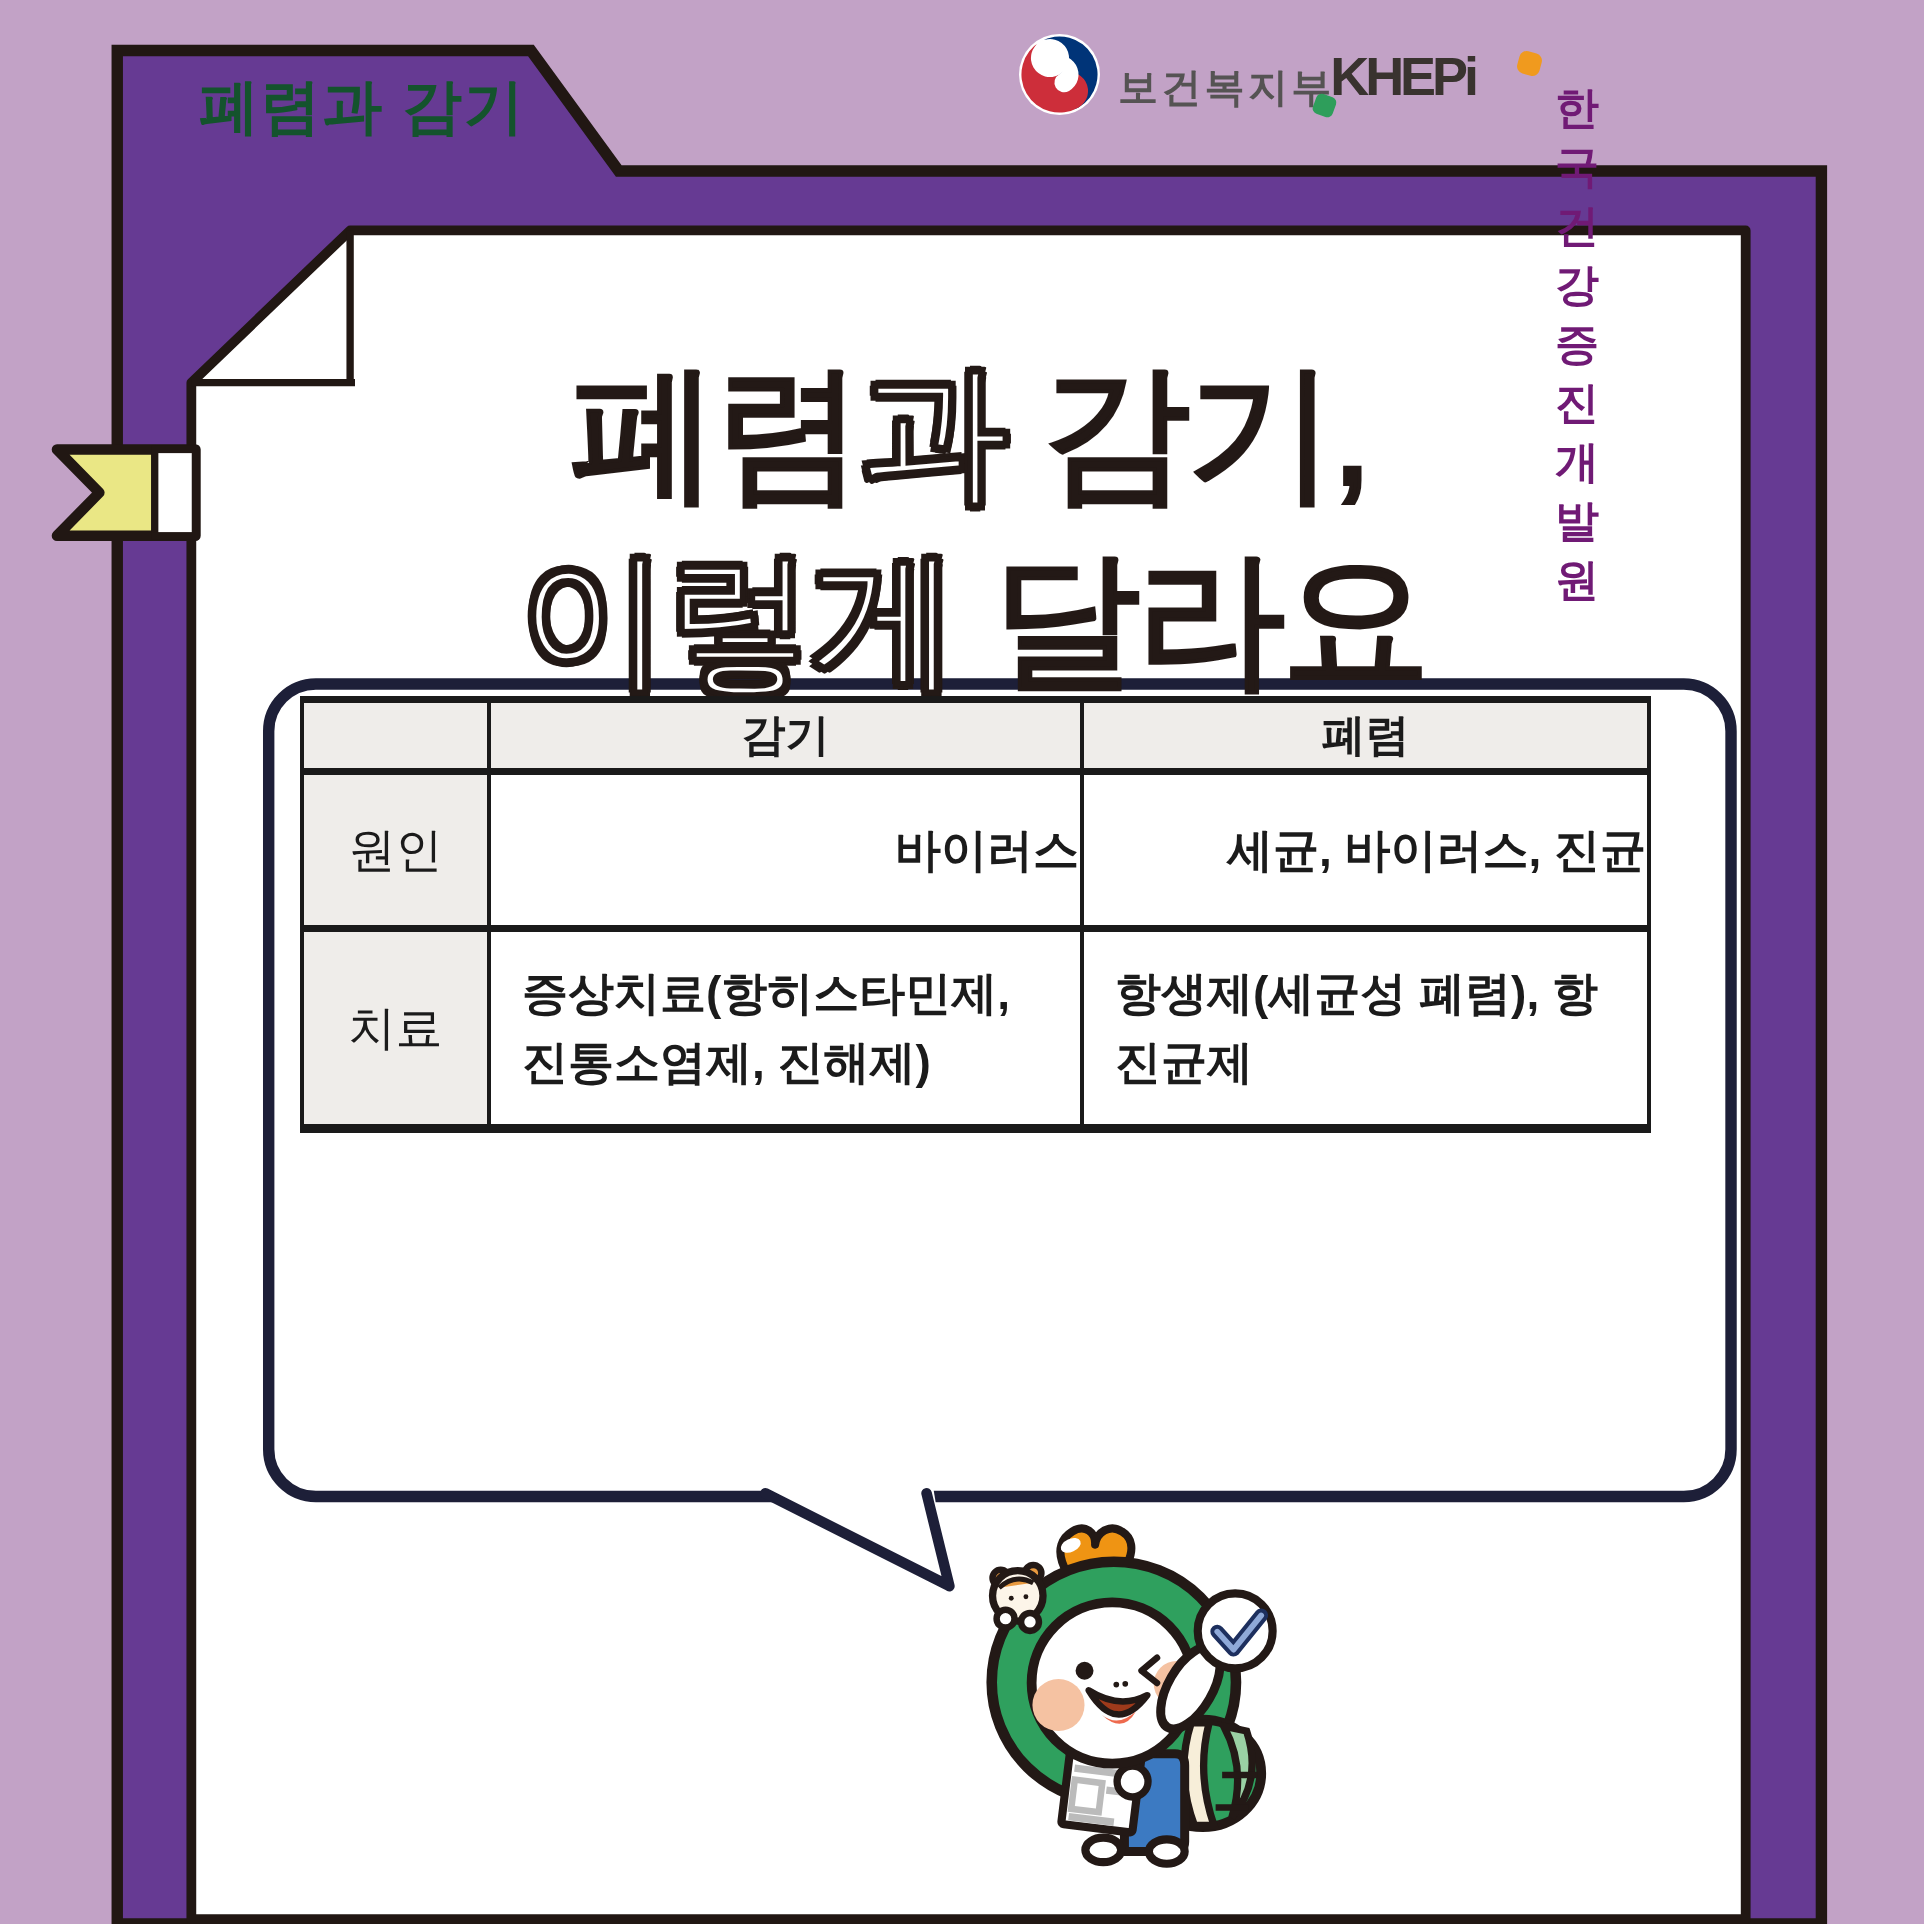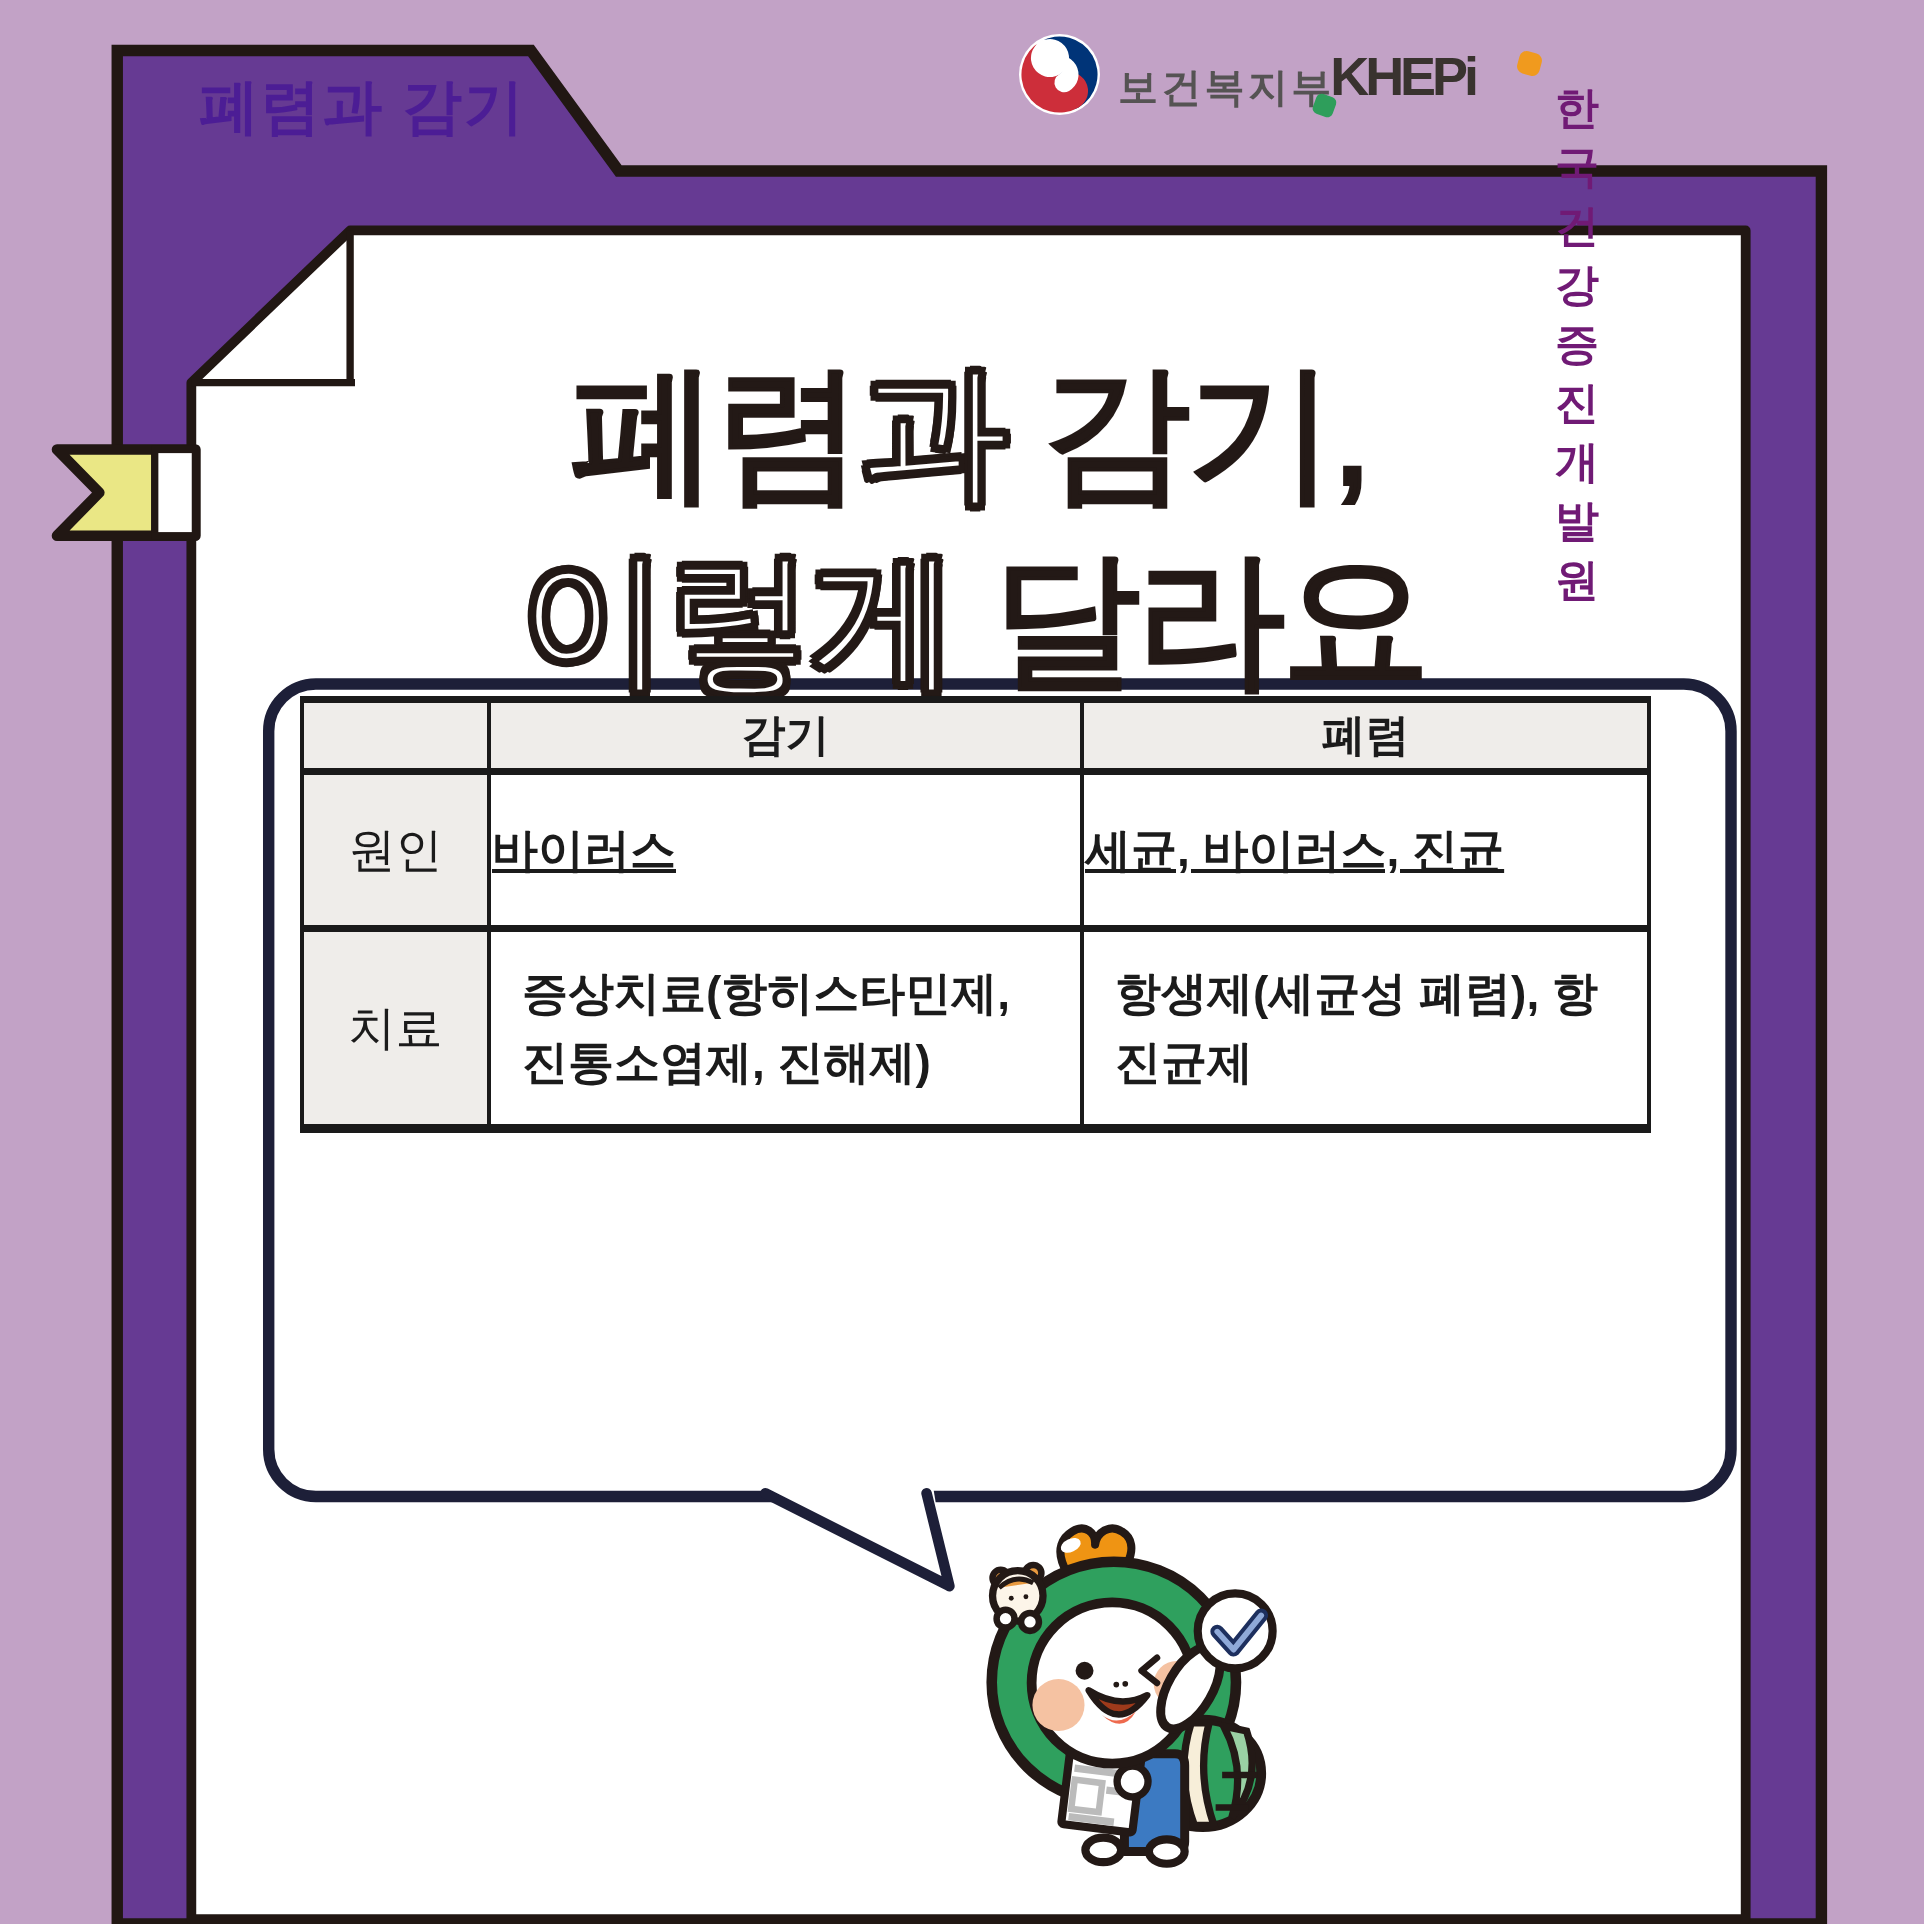--- a/index.html
+++ b/index.html
@@ -3,21 +3,21 @@
 <meta charset="utf-8">
 <style>
   html,body{margin:0;padding:0;}
   body{font-family:"Liberation Sans","DejaVu Sans",sans-serif;}
   #canvas{position:relative;width:1924px;height:1924px;background:#c2a2c6;overflow:hidden;}
   #bg-svg{position:absolute;left:0;top:0;z-index:0;}
   .overlay{position:absolute;z-index:2;}
 
   
   #tab-label{left:130px;top:50px;width:407px;height:114px;display:flex;align-items:center;
-    padding-left:69px;color:#4c1d95;font-size:60px;font-weight:800;letter-spacing:1.6px;}
+    padding-left:69px;color:#14532d;font-size:60px;font-weight:800;letter-spacing:1.6px;}
 
   
   #mohw-logo{left:1019px;top:34px;height:81px;display:flex;align-items:flex-end;}
   #mohw-text{margin-left:18px;font-size:40px;font-weight:700;color:#555353;letter-spacing:3.3px;}
   #khepi-logo{left:1314px;top:45px;height:94px;}
   #khepi-acronym{position:absolute;left:16.3px;top:0px;font-size:54px;font-weight:700;
     color:#39332f;letter-spacing:-4.1px;}
   #khepi-green-dot{position:absolute;left:0px;top:50px;width:21px;height:21px;border-radius:5.7px;
     background:#2e9e5b;transform:rotate(20deg);}
   #khepi-orange-dot{position:absolute;left:204px;top:6.5px;width:23px;height:23px;border-radius:7.3px;
@@ -36,21 +36,21 @@
   
   #comparison-table{left:300px;top:696px;width:1347px;border-collapse:collapse;table-layout:fixed;}
   #comparison-table td,#comparison-table th{border:4.1px solid #1a1a1a;color:#1b1b1b;
     vertical-align:middle;overflow:hidden;}
   #comparison-table tr.h-row th{border-top-width:7.3px;border-bottom-width:7.3px;
     background:#efedea;font-size:44px;font-weight:700;}
   #comparison-table td.row-label{background:#efedea;text-align:center;font-size:47px;font-weight:400;}
   #comparison-table td.cell{font-size:46px;font-weight:700;line-height:1.5;}
   #comparison-table tr{border-top:7.3px solid #1a1a1a;}
   #comparison-table tr:last-child{border-bottom:9px solid #1a1a1a;}
-  td.cell.center{text-align:left;text-decoration:underline;}
+  td.cell.center{text-align:right;}
   td.cell.left{text-align:left;padding-left:31px;padding-right:14.7px;}
 </style>
 </head>
 <body>
 
 <div id="canvas">
 
   <svg id="bg-svg" width="1924" height="1924" viewBox="0 0 2363 2363">
 
     <path d="M144,62 H652 L760,210 H2237 V2363 H144 Z" fill="#663a93" stroke="#211713" stroke-width="14"></path>

